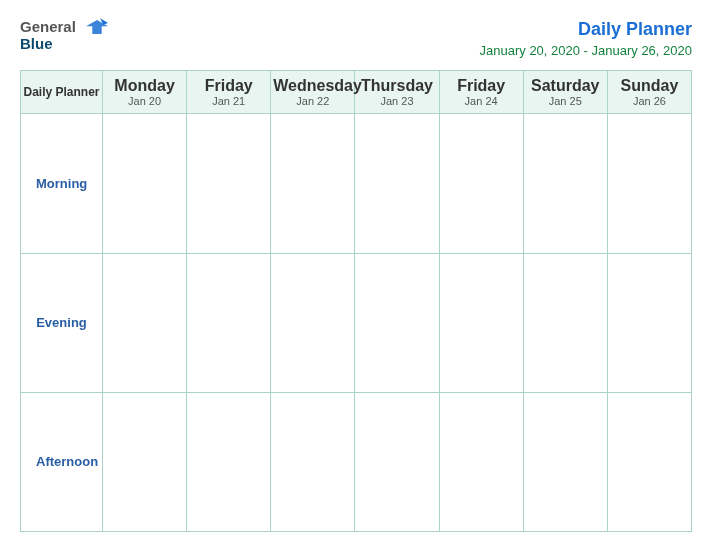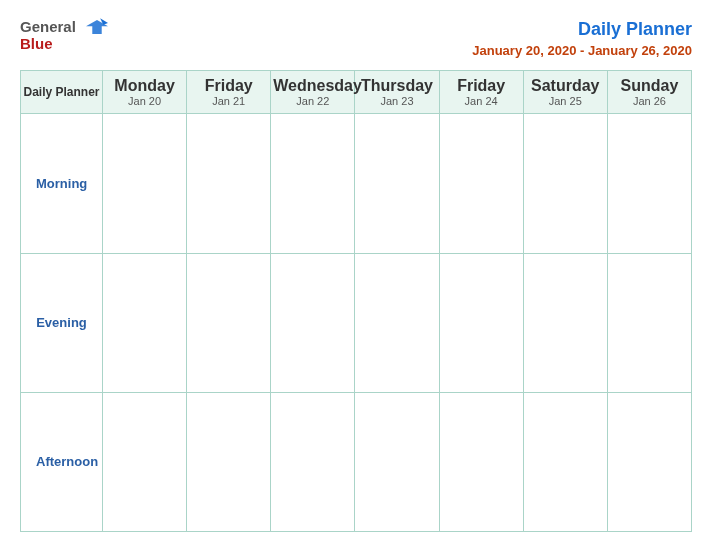--- a/index.html
+++ b/index.html
@@ -30,21 +30,21 @@
     }
     .logo-text-general {
       font-size: 15px;
       font-weight: bold;
       color: #555;
       line-height: 1.1;
     }
     .logo-text-blue {
       font-size: 15px;
       font-weight: bold;
-      color: #b91c1c;
+      color: #0c4a6e;
       line-height: 1.1;
     }
     .logo-row {
       display: flex;
       align-items: center;
       gap: 10px;
     }
     .logo-bird {
       width: 22px;
       height: 18px;
@@ -53,22 +53,22 @@
       text-align: right;
     }
     .title-main {
       font-size: 18px;
       font-weight: bold;
       color: #1a6fd4;
       line-height: 1.3;
     }
     .title-date {
       font-size: 13px;
-      color: #c2410c;
-      font-weight: bold;
+      color: #15803d;
+      font-weight: normal;
       line-height: 1.3;
     }
     .calendar {
       flex: 1;
       border: 1.5px solid #aad4c8;
       border-collapse: collapse;
       width: 100%;
       table-layout: fixed;
     }
     .calendar th, .calendar td {

